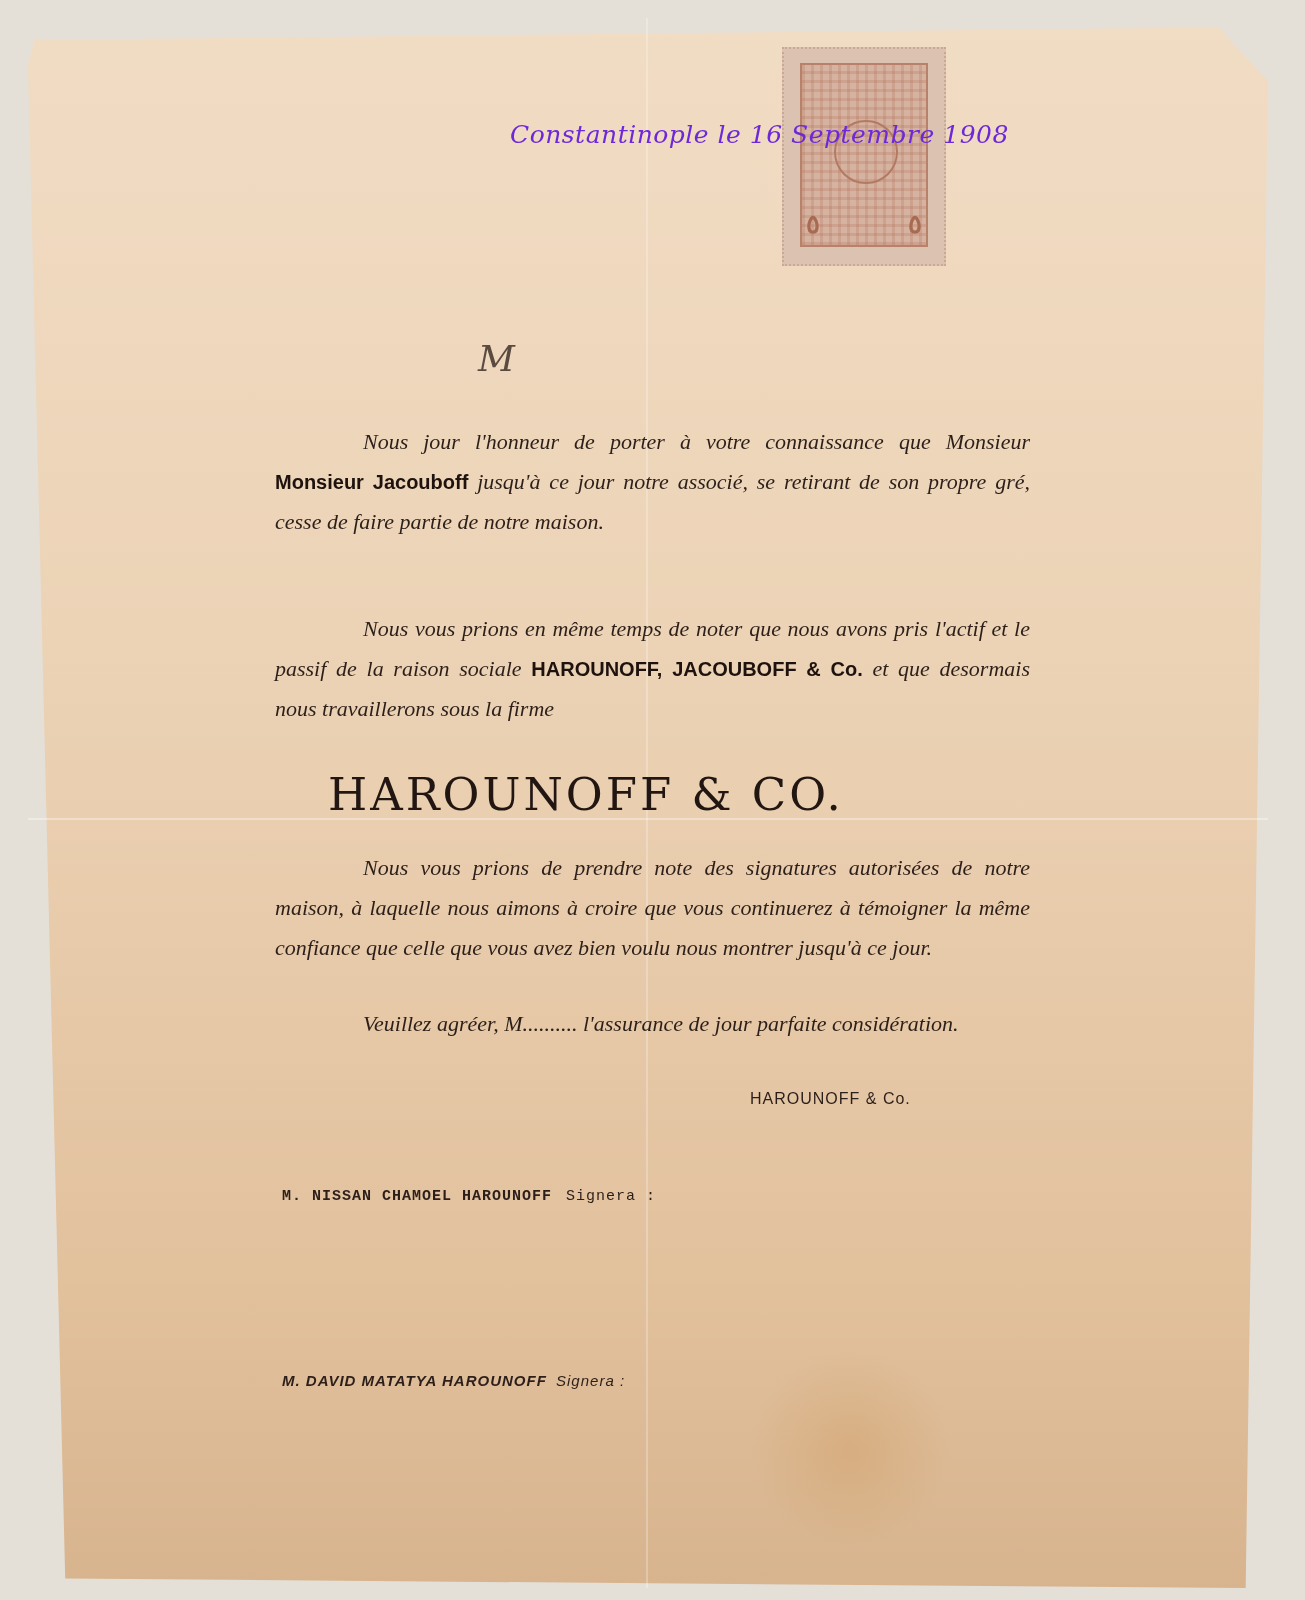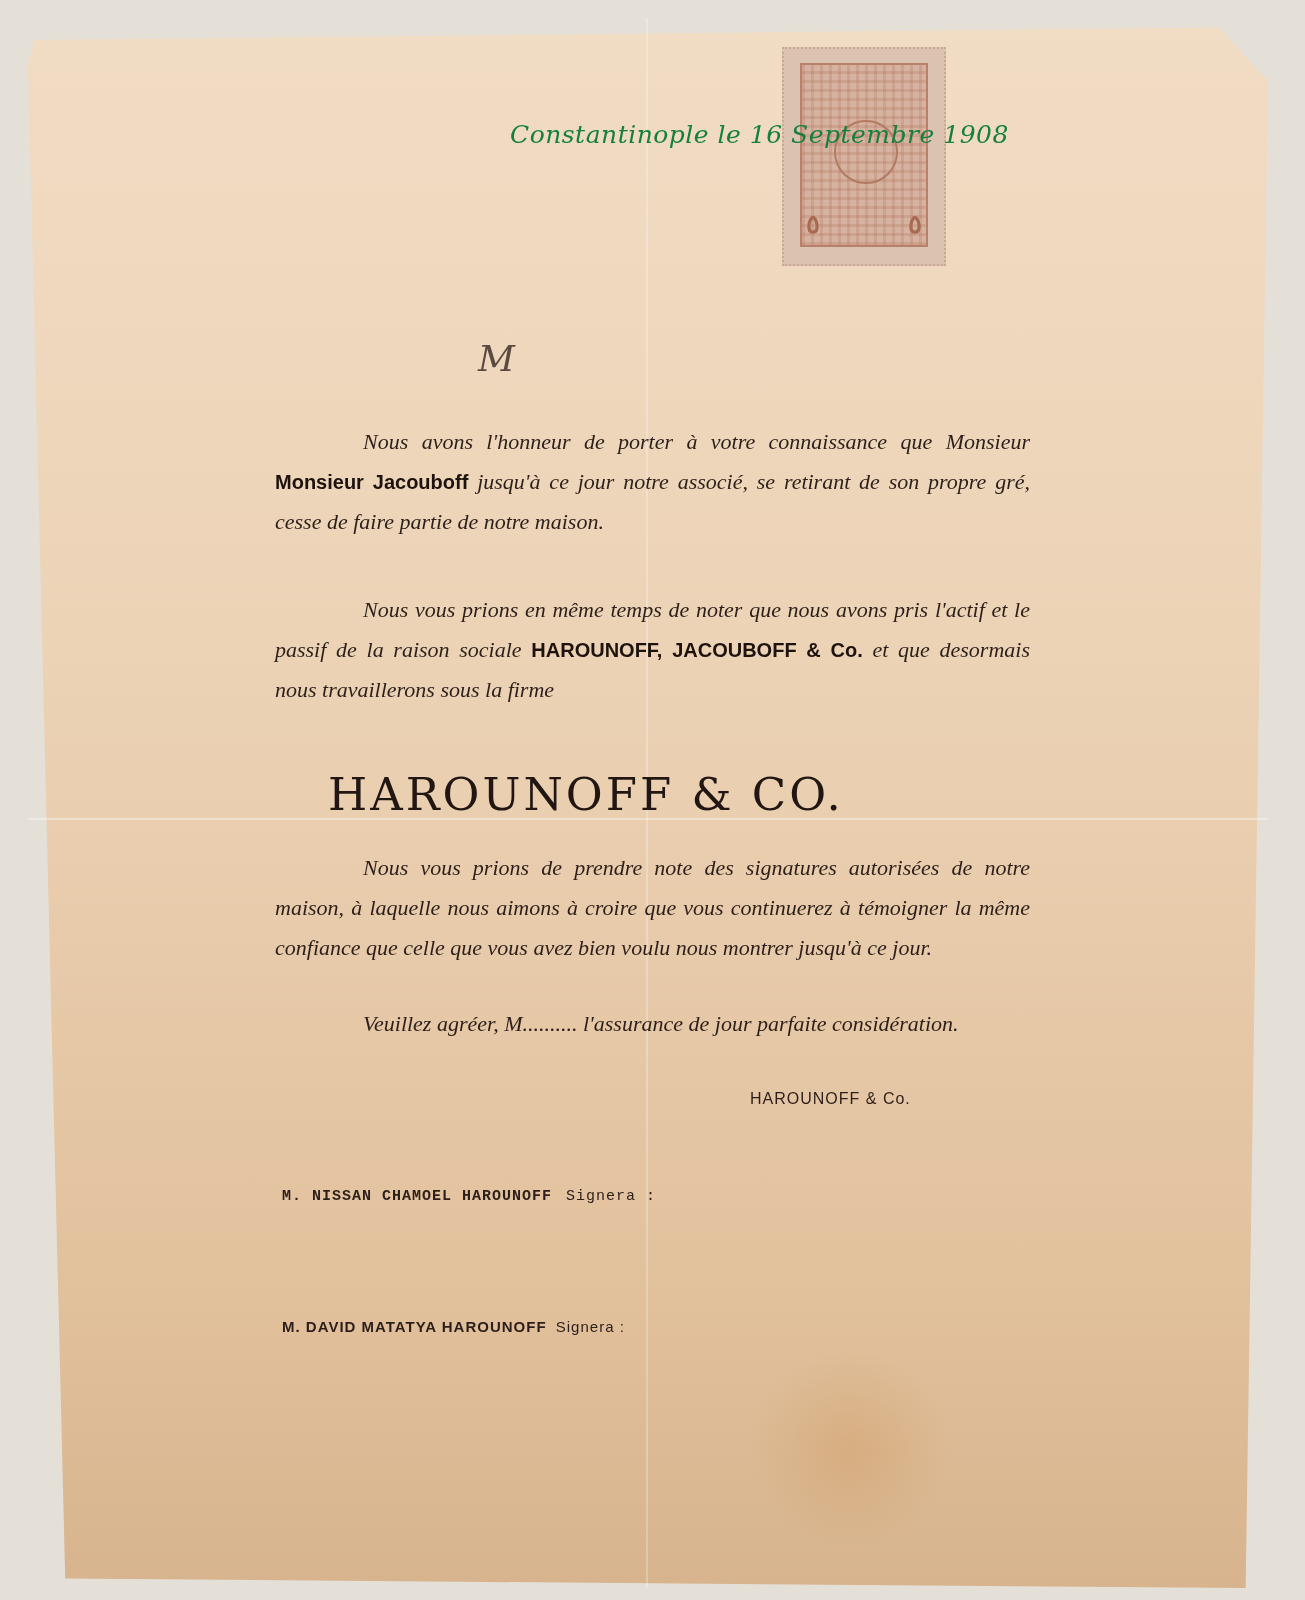--- a/index.html
+++ b/index.html
@@ -43,21 +43,21 @@
     position:absolute; left:32px; top:55px; width:60px; height:60px;
     border:2px solid #b27a62; border-radius:50%;
   }
   .stamp-num {
     position:absolute; bottom:6px; color:#a96a52; font-size:26px; font-weight:bold;
     font-family:"DejaVu Serif", serif;
   }
   .dateline {
     position:absolute; left:510px; top:120px;
     font-family:"DejaVu Serif", serif; font-style:italic;
-    font-size:25px; color:#15803d; letter-spacing:0.5px;
+    font-size:25px; color:#6d28d9; letter-spacing:0.5px;
   }
   .salutation {
     position:absolute; left:478px; top:338px;
     font-family:"DejaVu Serif", serif; font-style:italic; font-size:36px; color:#5a4a40;
   }
   .body-text {
     position:absolute; left:275px; width:755px;
     font-family:"Liberation Serif", serif; font-style:italic;
     font-size:22px; line-height:40px; color:#2c1f1a;
     text-align:justify;
@@ -96,36 +96,36 @@
     <span class="stamp-num" style="left:4px;">٥</span>
     <span class="stamp-num" style="right:4px;">٥</span>
   </div>
 </div>
 
 <div class="dateline">Constantinople le 16 Septembre 1908</div>
 
 <div class="salutation">M</div>
 
 <div class="body-text indent" style="top:422px;">
-  <span>Nous avons l'honneur de porter à votre connaissance que Monsieur </span><span class="bold-name">Monsieur Jacouboff</span><span> jusqu'à ce jour notre associé, se retirant de son propre gré, cesse de faire partie de notre maison.</span>
+  <span>Nous jour l'honneur de porter à votre connaissance que Monsieur </span><span class="bold-name">Monsieur Jacouboff</span><span> jusqu'à ce jour notre associé, se retirant de son propre gré, cesse de faire partie de notre maison.</span>
 </div>
 
-<div class="body-text indent" style="top:590px;">
+<div class="body-text indent" style="top:609px;">
   <span>Nous vous prions en même temps de noter que nous avons pris l'actif et le passif de la raison sociale </span><span class="bold-name">HAROUNOFF, JACOUBOFF &amp; Co.</span><span> et que desormais nous travaillerons sous la firme</span>
 </div>
 
 <div class="firm-title">HAROUNOFF &amp; CO.</div>
 
 <div class="body-text indent" style="top:848px;font-style:italic;">Nous vous prions de prendre note des signatures autorisées de notre maison, à laquelle nous aimons à croire que vous continuerez à témoigner la même confiance que celle que vous avez bien voulu nous montrer jusqu'à ce jour.</div>
 
 <div class="body-text indent" style="top:1004px;">Veuillez agréer, M.......... l'assurance de jour parfaite considération.</div>
 
 <div class="signoff">HAROUNOFF &amp; Co.</div>
 
 <div class="signatory" style="top:1188px;font-family:Liberation Mono, monospace;">
   <span>M. NISSAN CHAMOEL HAROUNOFF</span>
   <span class="signera">Signera :</span>
 </div>
 
-<div class="signatory" style="top:1318px;">
+<div class="signatory" style="top:1372px;font-style:italic;">
   <span>M. DAVID MATATYA HAROUNOFF</span>
   <span class="signera">Signera :</span>
 </div>
 
 </body></html>

